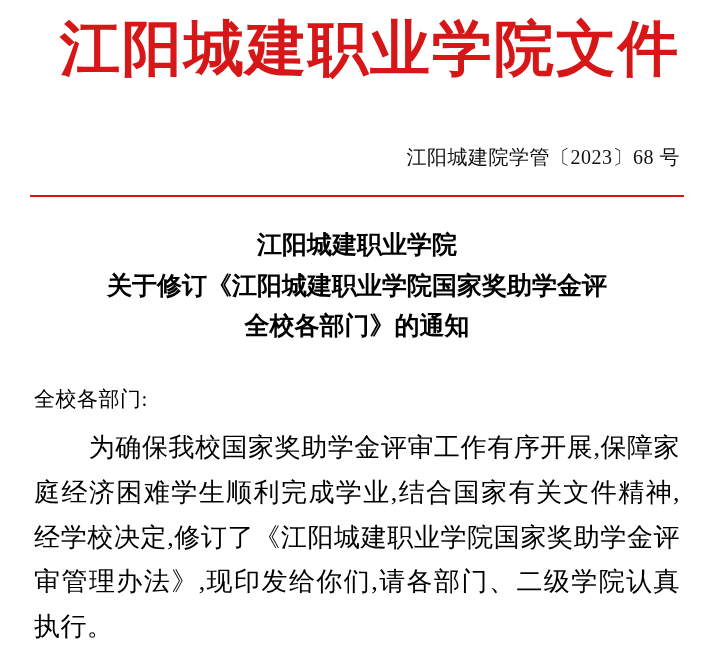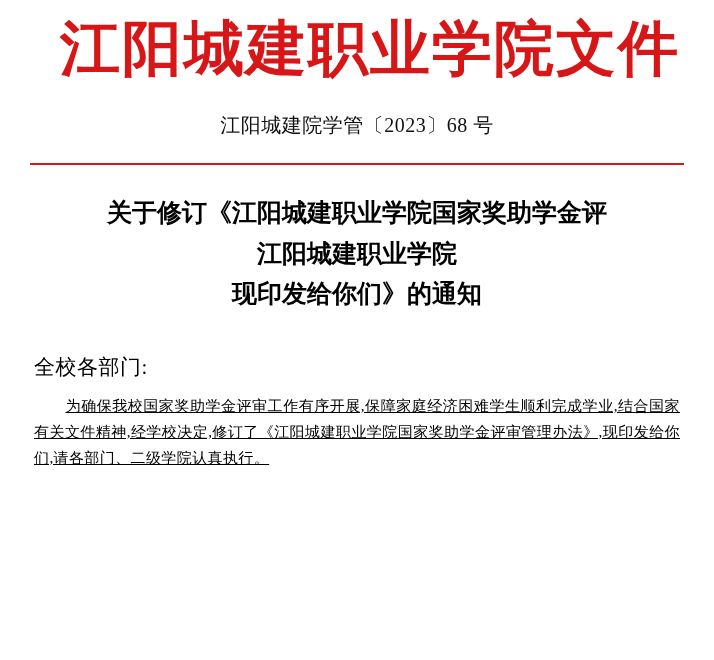--- a/index.html
+++ b/index.html
@@ -26,24 +26,24 @@
     color: #d71618;
     font-family: "Liberation Serif", "DejaVu Serif", serif;
     font-weight: bold;
     font-size: 60px;
     letter-spacing: 2px;
     line-height: 1.1;
     margin-top: 16px;
     white-space: nowrap;
   }
   .doc-number {
-    text-align: center;
+    text-align: right;
     font-size: 20px;
     letter-spacing: 0.5px;
-    margin-top: 30px;
+    margin-top: 62px;
     color: #111111;
   }
   .red-rule {
     height: 2px;
     background: #d71618;
     margin-top: 24px;
     margin-left: -4px;
     margin-right: -4px;
   }
   .title-block {
@@ -58,48 +58,47 @@
   .title-line {
     display: block;
   }
   .salutation {
     font-size: 21px;
     margin-top: 36px;
     line-height: 1.6;
     letter-spacing: 0.5px;
   }
   .body-text {
-    font-size: 15px;
+    font-size: 26px;
     line-height: 1.72;
     margin-top: 10px;
     text-align: justify;
     text-justify: inter-ideograph;
     letter-spacing: 0.4px;
-    text-decoration: underline;
   }
   .body-text .indent {
     display: inline-block;
     width: 2.1em;
   }
 </style>
 </head>
 <body>
 
 <div class="page">
 
   <div class="doc-header">江阳城建职业学院文件</div>
 
   <div class="doc-number">江阳城建院学管〔2023〕68 号</div>
 
   <div class="red-rule"></div>
 
   <div class="title-block">
+    <span class="title-line">江阳城建职业学院</span>
     <span class="title-line">关于修订《江阳城建职业学院国家奖助学金评</span>
-    <span class="title-line">江阳城建职业学院</span>
-    <span class="title-line">现印发给你们》的通知</span>
+    <span class="title-line">全校各部门》的通知</span>
   </div>
 
   <div class="salutation">全校各部门:</div>
 
   <div class="body-text">
     <span class="indent"></span><span>为确保我校国家奖助学金评审工作有序开展,保障家庭经济困难学生顺利完成学业,结合国家有关文件精神,经学校决定,修订了《江阳城建职业学院国家奖助学金评审管理办法》,现印发给你们,请各部门、二级学院认真执行。</span>
   </div>
 
 </div>
 

